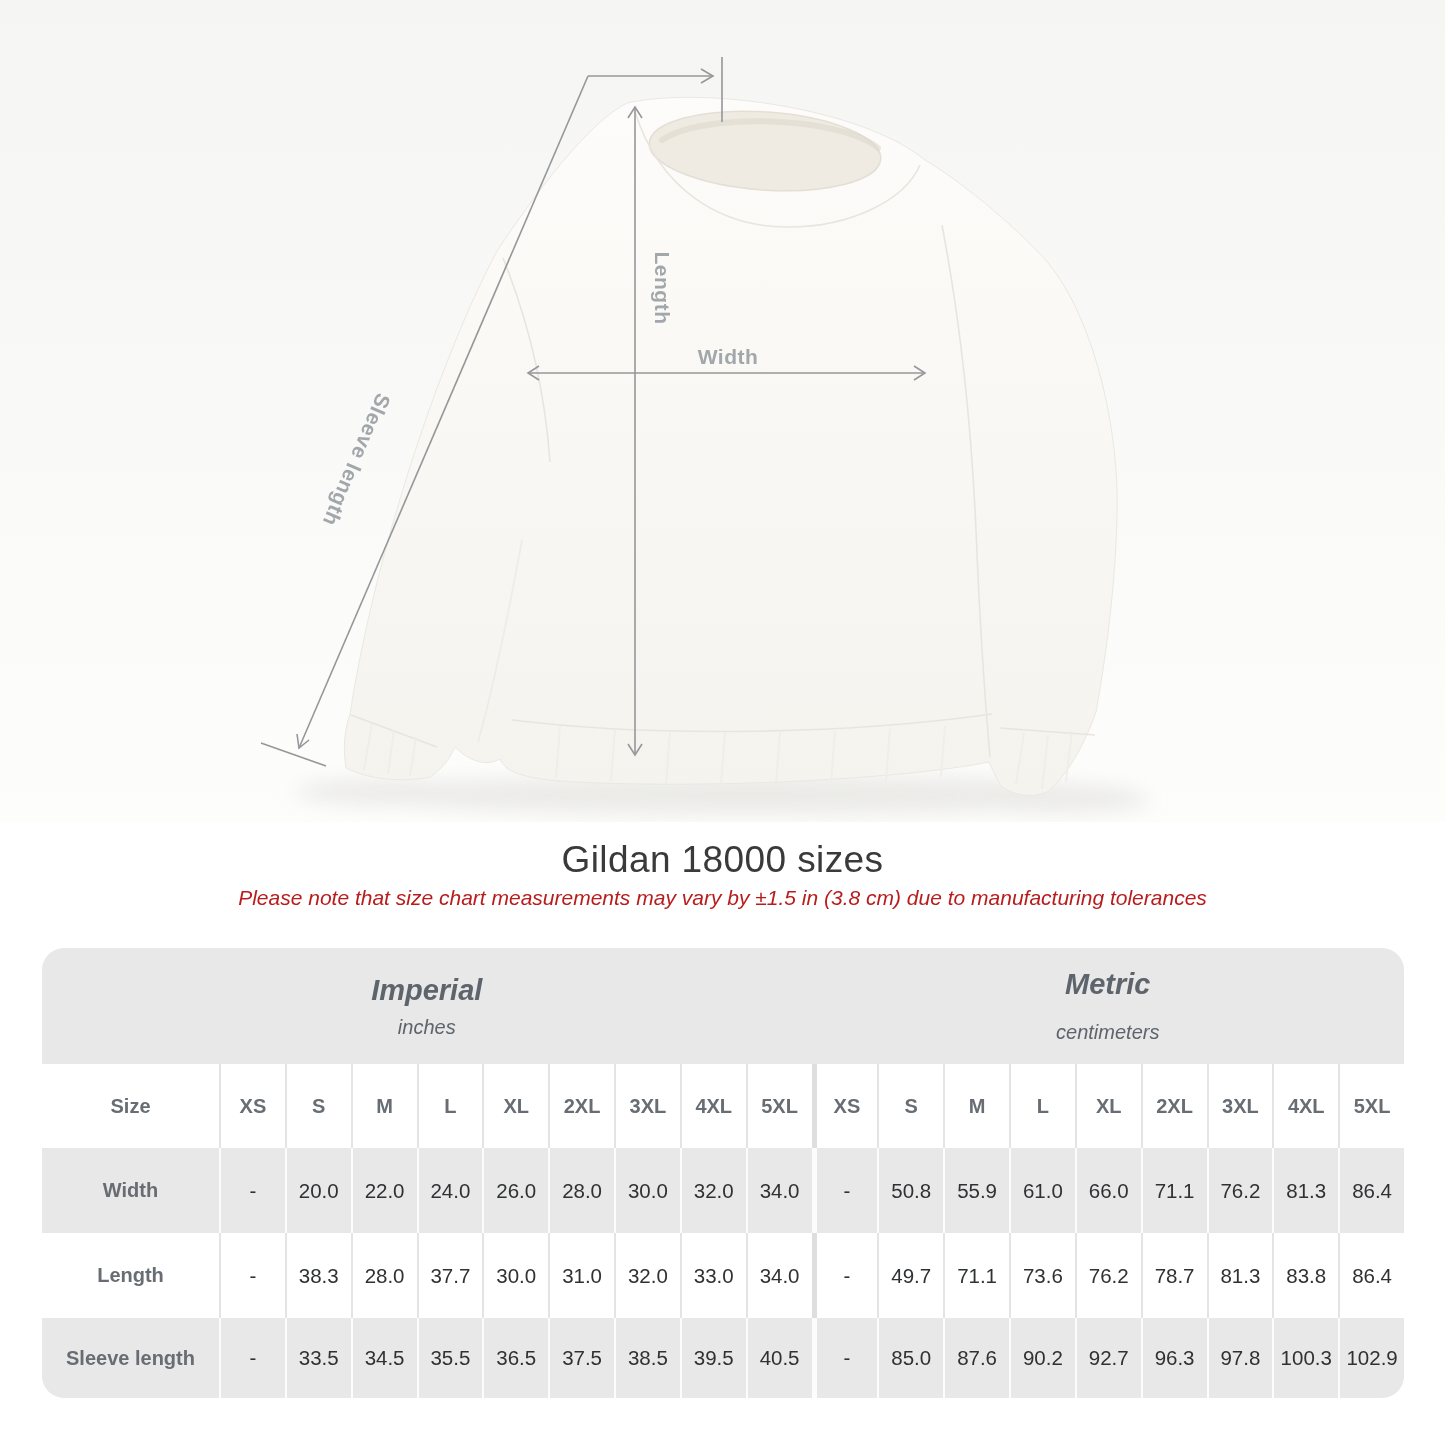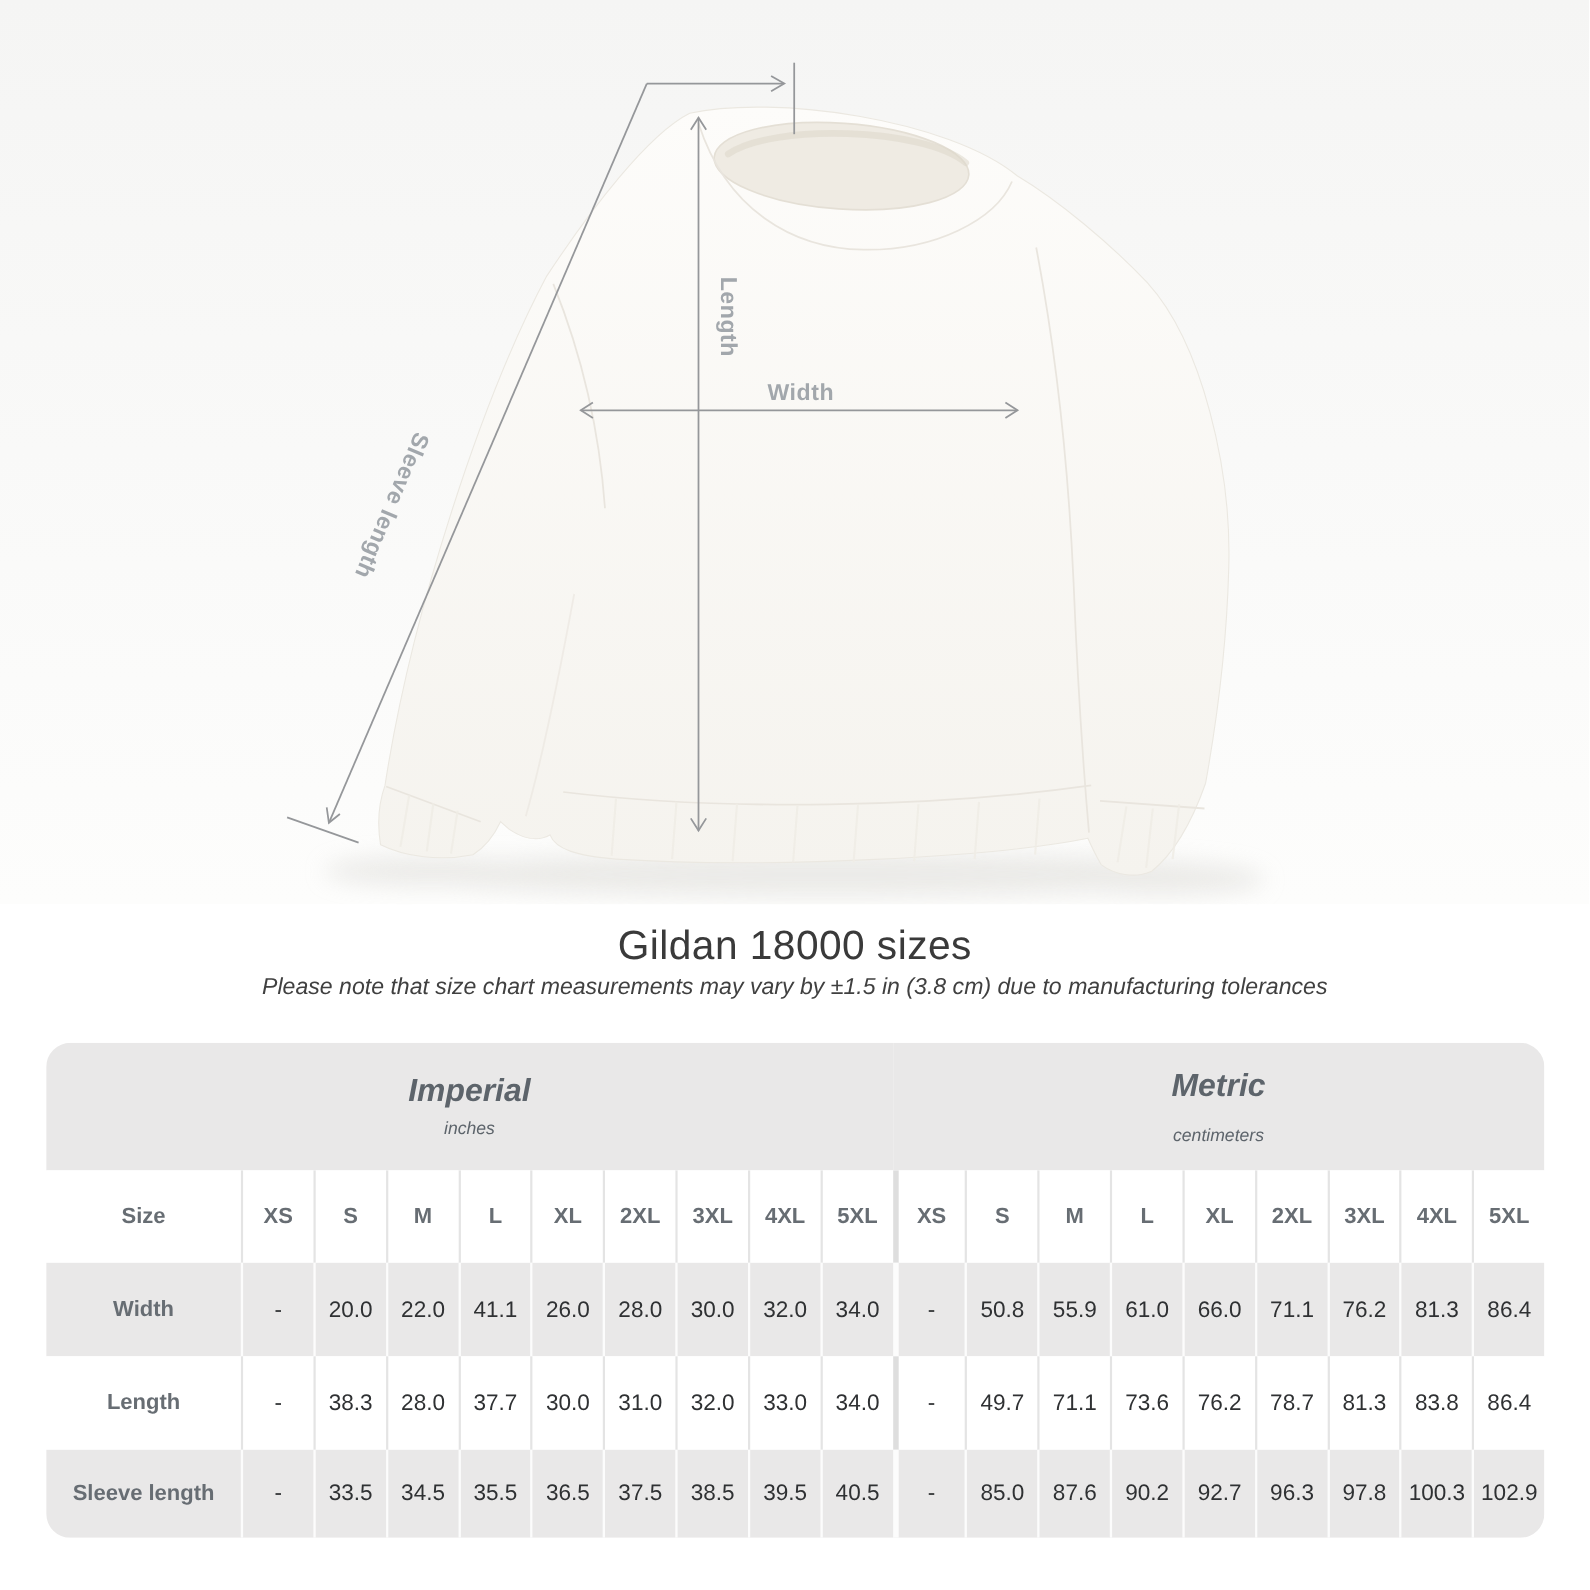--- a/index.html
+++ b/index.html
@@ -7,38 +7,38 @@
 
   .hero{position:relative;width:1445px;height:822px;}
   .hero svg{display:block;}
 
   .page-title{
     margin:16px 0 4px;text-align:center;
     font-size:37px;line-height:43px;font-weight:normal;color:#3a3a3a;letter-spacing:.4px;
   }
   .tolerance-note{
     margin:0 0 38px;text-align:center;
-    font-size:21px;line-height:25px;font-style:italic;color:#404040;
+    font-size:21px;line-height:25px;font-style:italic;color:#b91c1c;
   }
 
   .size-table{
     margin-left:42px;width:1362px;height:450px;
     display:grid;
     grid-template-columns:177px repeat(18,1fr);
     grid-template-rows:116px 84px 85px 85px 80px;
     border-radius:22px;overflow:hidden;
   }
   .unit-head{
     background:#e9e8e8;display:flex;flex-direction:column;
     align-items:center;justify-content:center;row-gap:9px;
   }
   .unit-head.imp{grid-column:1 / span 10;grid-row:1;}
   .unit-head.met{grid-column:11 / span 9;grid-row:1;gap:20px;}
   .uh-name{font-size:29px;font-weight:bold;font-style:italic;color:#5d646b;}
-  .uh-unit{font-size:16px;font-style:italic;color:#5d646b;}
+  .uh-unit{font-size:20px;font-style:italic;color:#5d646b;}
 
   .cell{display:flex;align-items:center;justify-content:center;white-space:nowrap;}
   .row-white{background:#ffffff;}
   .row-gray{background:#e9e8e8;}
   .head-cell{font-size:20px;font-weight:bold;color:#676d73;}
   .label-cell{font-size:20px;font-weight:bold;color:#676d73;}
   .val-cell{font-size:20.5px;color:#2f3133;}
   .sep{border-left:2px solid #e4e4e4;}
   .sep-big{border-left:5px solid #dedede;}
   .row-gray.sep{border-left-color:#fcfcfc;}
@@ -181,21 +181,21 @@
     <div class="cell row-white head-cell sep">L</div>
     <div class="cell row-white head-cell sep">XL</div>
     <div class="cell row-white head-cell sep">2XL</div>
     <div class="cell row-white head-cell sep">3XL</div>
     <div class="cell row-white head-cell sep">4XL</div>
     <div class="cell row-white head-cell sep">5XL</div>
     <div class="cell row-gray label-cell">Width</div>
     <div class="cell row-gray val-cell sep">-</div>
     <div class="cell row-gray val-cell sep">20.0</div>
     <div class="cell row-gray val-cell sep">22.0</div>
-    <div class="cell row-gray val-cell sep">41.1</div>
+    <div class="cell row-gray val-cell sep">24.0</div>
     <div class="cell row-gray val-cell sep">26.0</div>
     <div class="cell row-gray val-cell sep">28.0</div>
     <div class="cell row-gray val-cell sep">30.0</div>
     <div class="cell row-gray val-cell sep">32.0</div>
     <div class="cell row-gray val-cell sep">34.0</div>
     <div class="cell row-gray val-cell sep-big">-</div>
     <div class="cell row-gray val-cell sep">50.8</div>
     <div class="cell row-gray val-cell sep">55.9</div>
     <div class="cell row-gray val-cell sep">61.0</div>
     <div class="cell row-gray val-cell sep">66.0</div>

